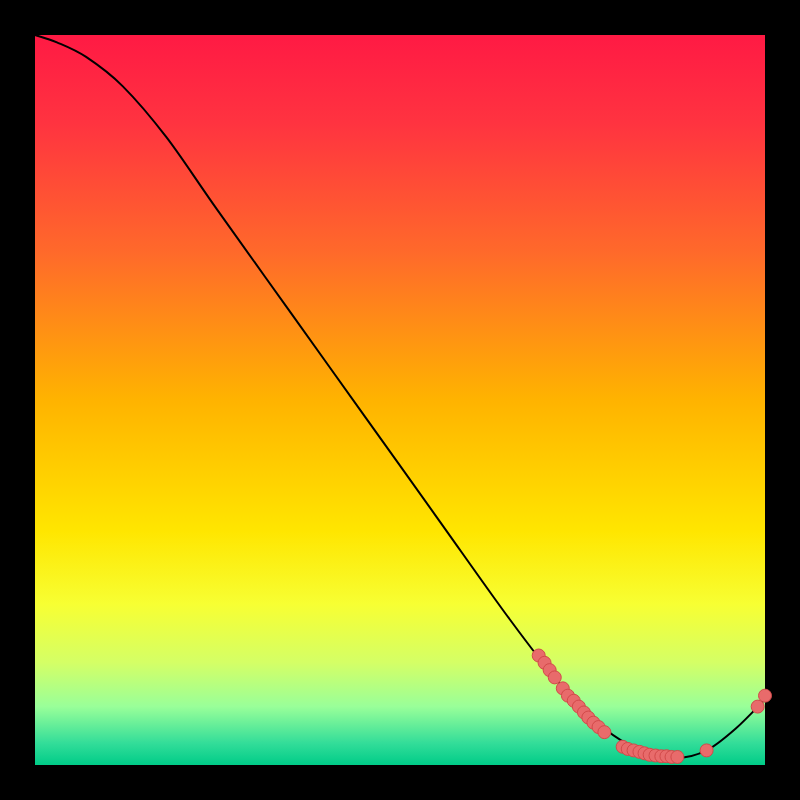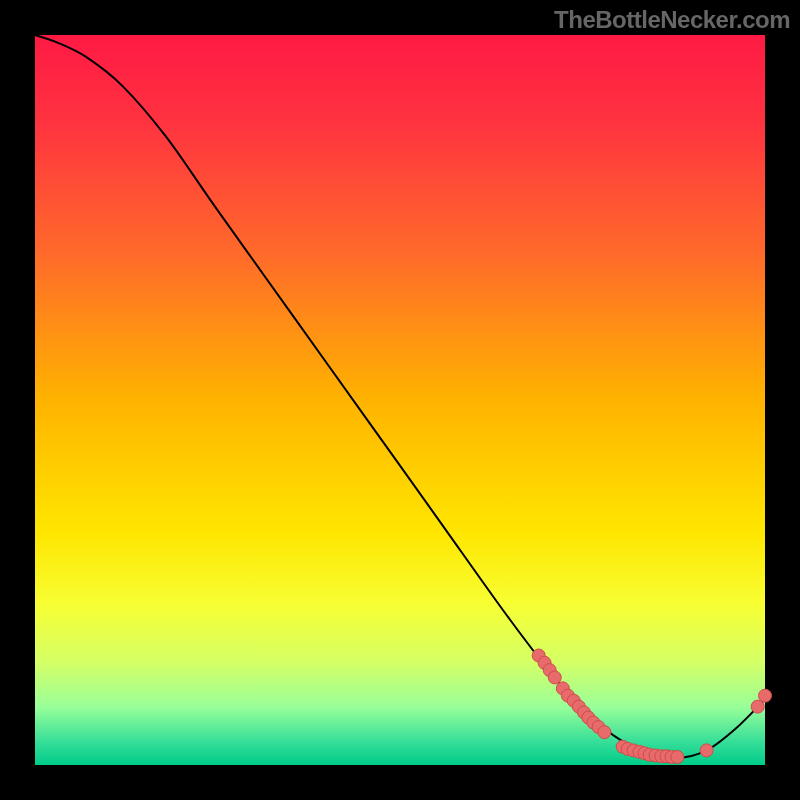--- a/index.html
+++ b/index.html
@@ -27,21 +27,20 @@
     letter-spacing: -0.5px;
   }
   svg {
     display: block;
   }
 </style>
 </head>
 <body>
 
 <div class="chart-container">
-  <div class="watermark">TheBottleNecker.com</div>
   <svg id="chart-svg" width="800" height="800" viewBox="0 0 800 800">
     <defs>
       <linearGradient id="bg-grad" x1="0" y1="0" x2="0" y2="1">
         <stop offset="0%" stop-color="#ff1a44"></stop>
         <stop offset="12%" stop-color="#ff3340"></stop>
         <stop offset="30%" stop-color="#ff6a2a"></stop>
         <stop offset="50%" stop-color="#ffb300"></stop>
         <stop offset="68%" stop-color="#ffe600"></stop>
         <stop offset="78%" stop-color="#f7ff33"></stop>
         <stop offset="86%" stop-color="#d4ff66"></stop>

